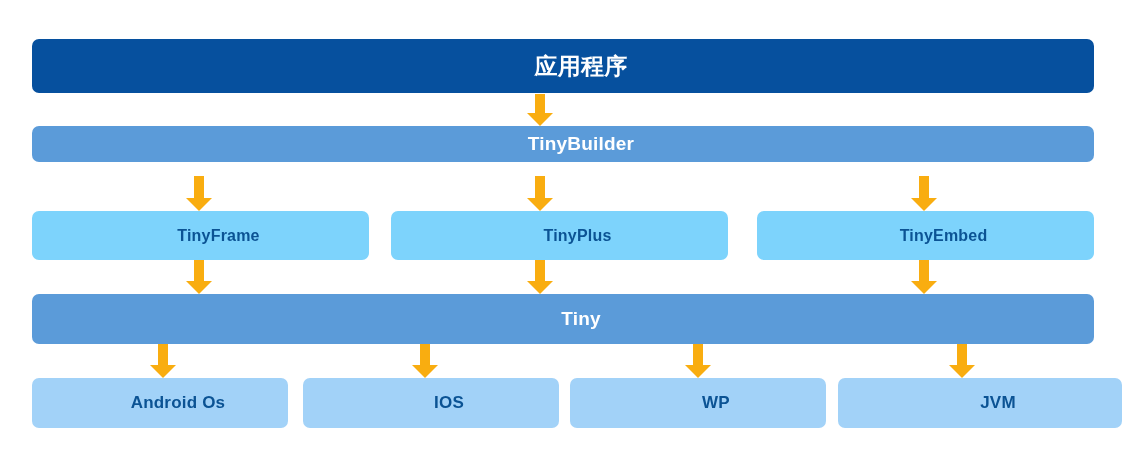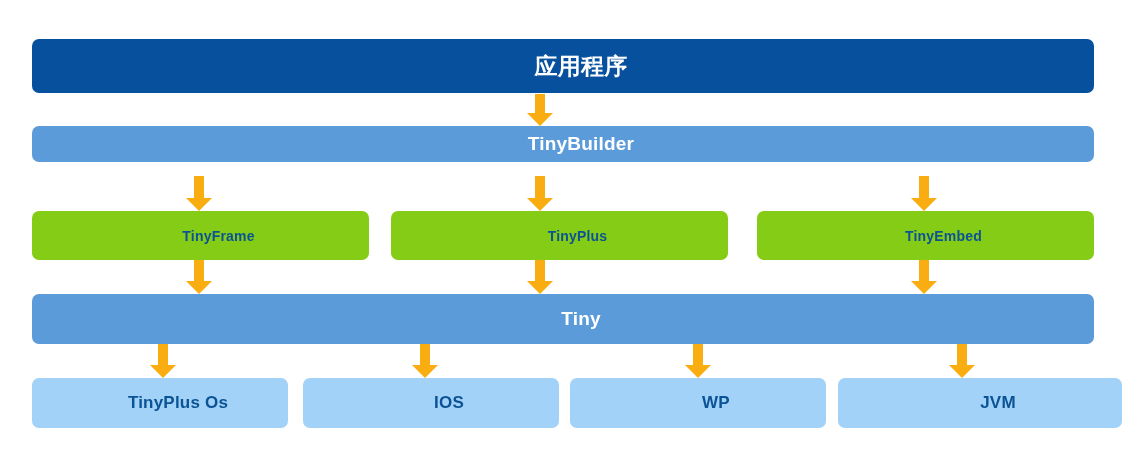--- a/index.html
+++ b/index.html
@@ -33,23 +33,23 @@
     background: #06509e;
     color: #ffffff;
     font-size: 23px;
   }
   .box-mid {
     background: #5b9bd9;
     color: #ffffff;
     font-size: 19px;
   }
   .box-leaf {
-    background: #84cc16;
+    background: #7dd3fc;
     color: #0b5394;
-    font-size: 14px;
+    font-size: 16px;
   }
   .box-plat {
     background: #a2d2f8;
     color: #0b5394;
     font-size: 17px;
   }
   .arrow {
     position: absolute;
     width: 26px;
   }
@@ -126,18 +126,18 @@
   </div>
   <div class="arrow" style="left:685px; top:344px; height:34px;">
     <div class="stem" style="height:21px;"></div>
     <div class="head" style="top:21px;"></div>
   </div>
   <div class="arrow" style="left:949px; top:344px; height:34px;">
     <div class="stem" style="height:21px;"></div>
     <div class="head" style="top:21px;"></div>
   </div>
 
-  <div class="box box-plat" style="left:32px; top:378px; width:256px; height:50px;">TinyPlus Os</div>
+  <div class="box box-plat" style="left:32px; top:378px; width:256px; height:50px;">Android Os</div>
   <div class="box box-plat" style="left:303px; top:378px; width:256px; height:50px;">IOS</div>
   <div class="box box-plat" style="left:570px; top:378px; width:256px; height:50px;text-align:right;">WP</div>
   <div class="box box-plat" style="left:838px; top:378px; width:284px; height:50px;">JVM</div>
 
 </div>
 
 </body></html>

